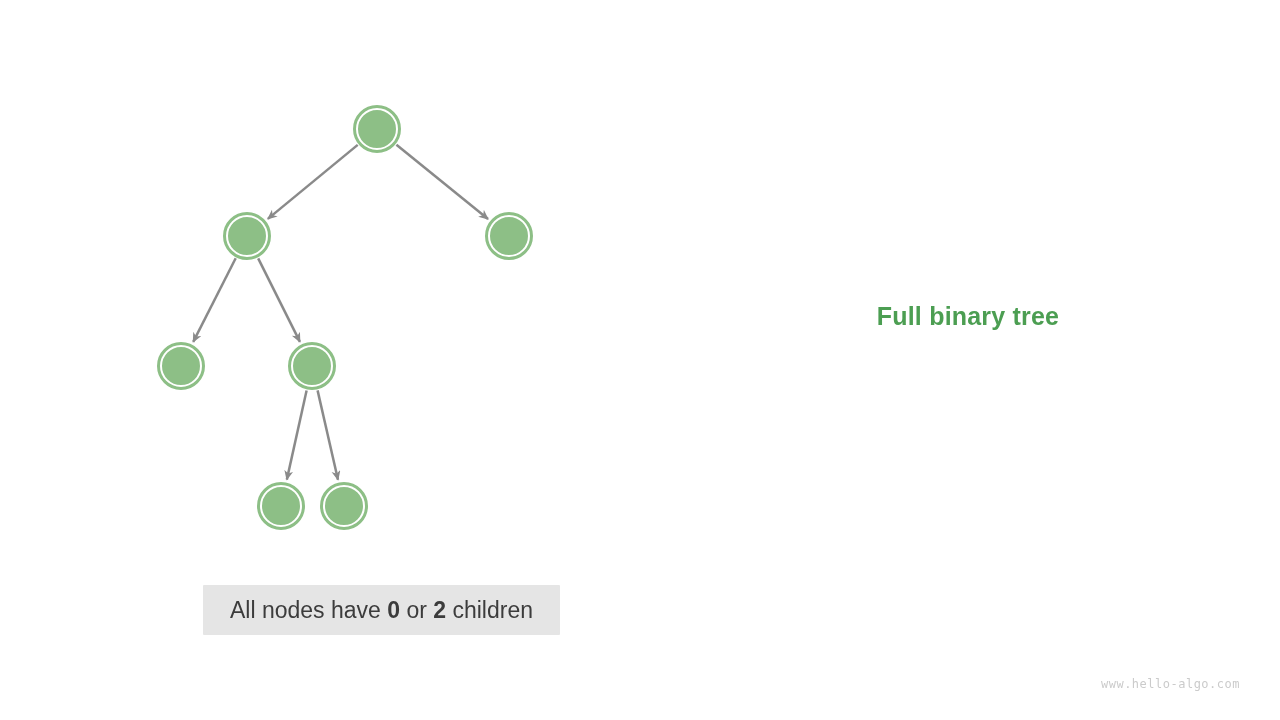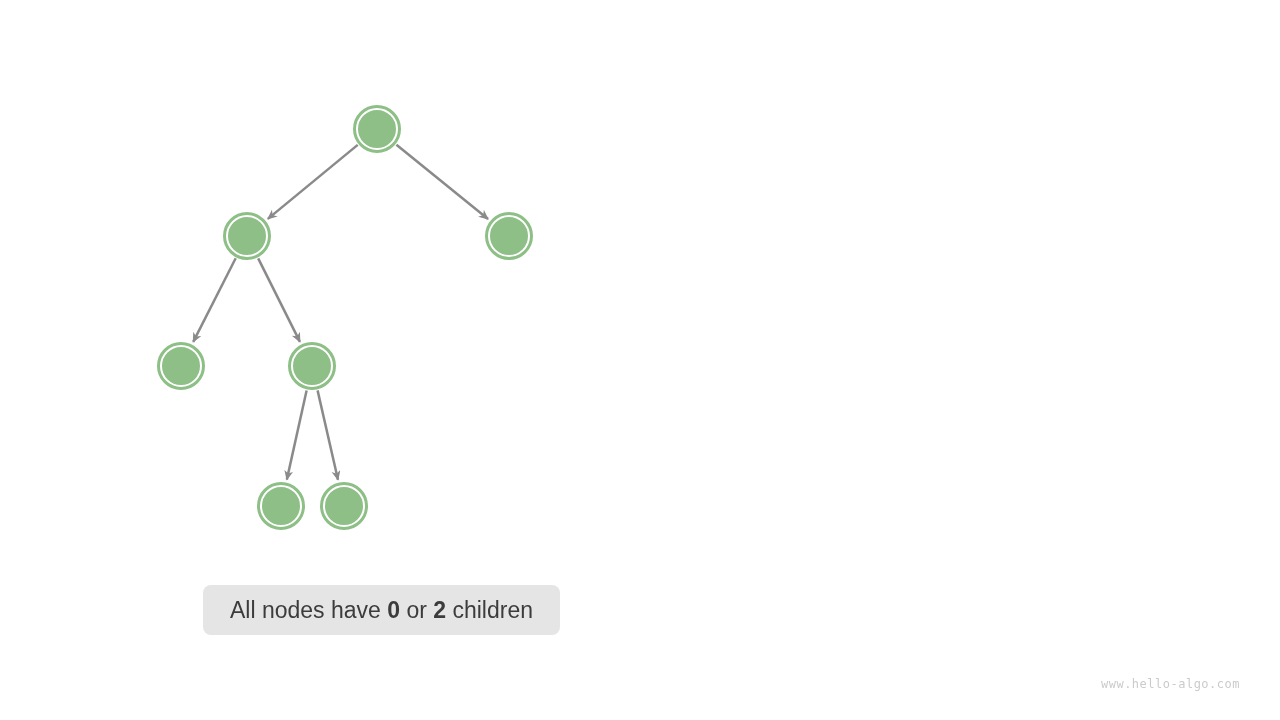--- a/index.html
+++ b/index.html
@@ -25,21 +25,21 @@
     line-height: 30px;
     text-align: center;
     font-size: 25px;
     font-weight: bold;
     letter-spacing: 0.2px;
   }
   #caption-box {
     position: absolute;
     left: 203px; top: 585px;
     width: 357px; height: 50px;
-    border-radius: 8px;
+    border-radius: 1px;
     display: flex;
     align-items: center;
     justify-content: center;
     font-size: 23px;
     white-space: pre;
   }
   #caption-box .bold { font-weight: bold; }
   #watermark {
     position: absolute;
     right: 40px; top: 677px;
@@ -92,18 +92,19 @@
           <circle cx="281" cy="506" r="23" fill="#8dbf86" stroke="#8dbf86" stroke-width="2"></circle>
           <circle cx="281" cy="506" r="20" fill="none" stroke="#ffffff" stroke-width="2"></circle>
         </g>
         <g>
           <circle cx="344" cy="506" r="23" fill="#8dbf86" stroke="#8dbf86" stroke-width="2"></circle>
           <circle cx="344" cy="506" r="20" fill="none" stroke="#ffffff" stroke-width="2"></circle>
         </g>
       </g>
   </svg>
 
+  <div id="diagram-title" style="color: rgb(76, 158, 82);">Full binary tree</div>
 
   <div id="caption-box" style="background: rgb(229, 229, 229); color: rgb(60, 60, 60);"><span class="">All nodes have </span><span class="bold">0</span><span class=""> or </span><span class="bold">2</span><span class=""> children</span></div>
 
   <div id="watermark" style="color: rgb(203, 203, 203);">www.hello-algo.com</div>
 
 </div>
 
 </body></html>

